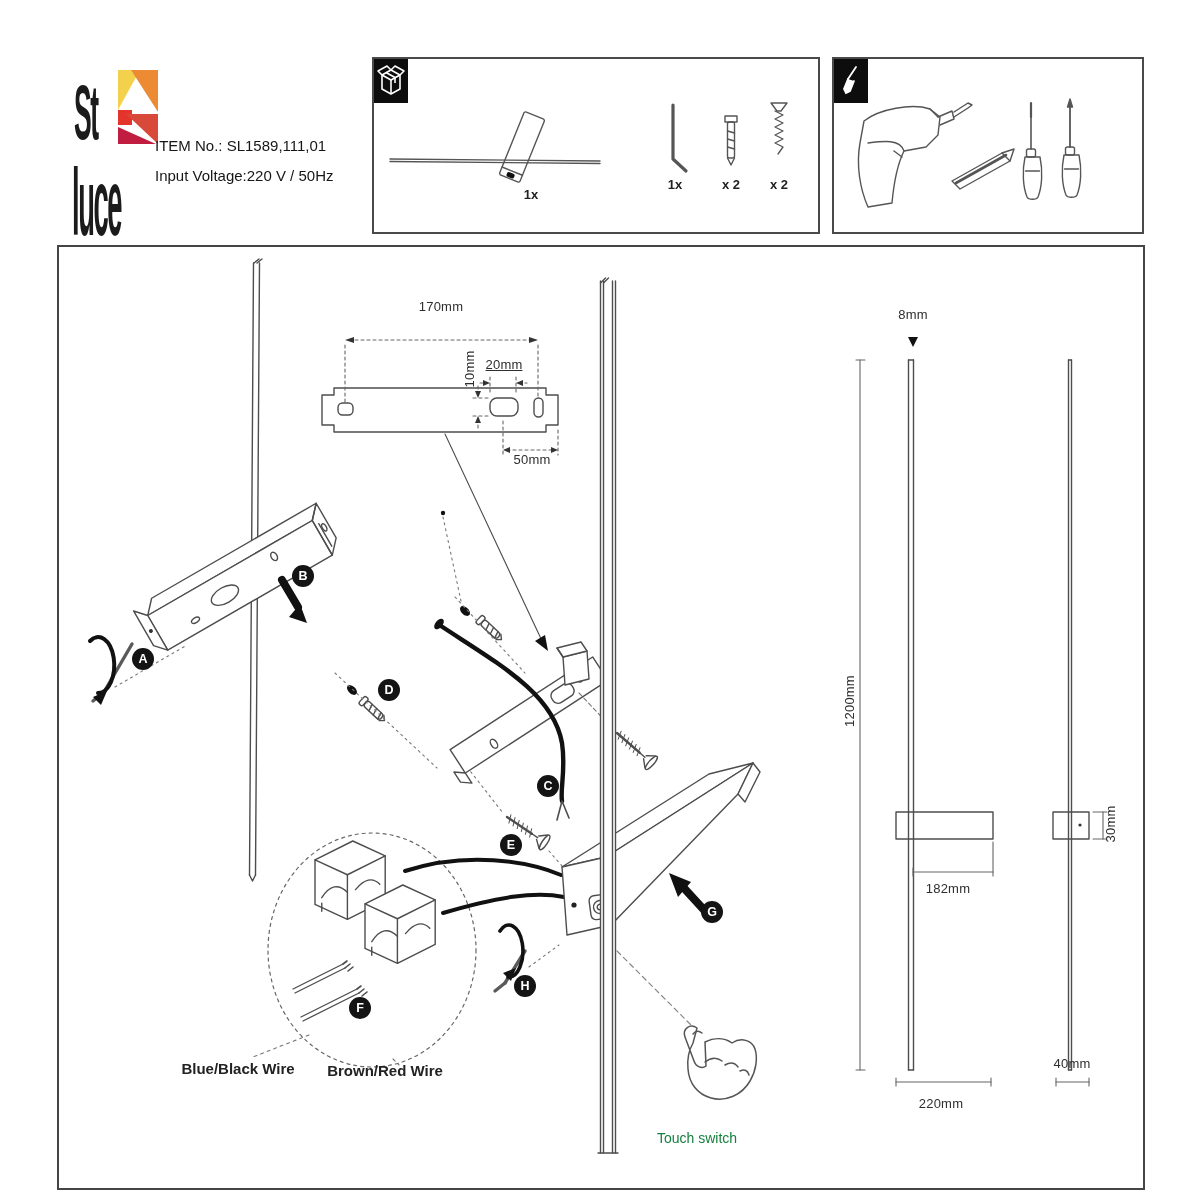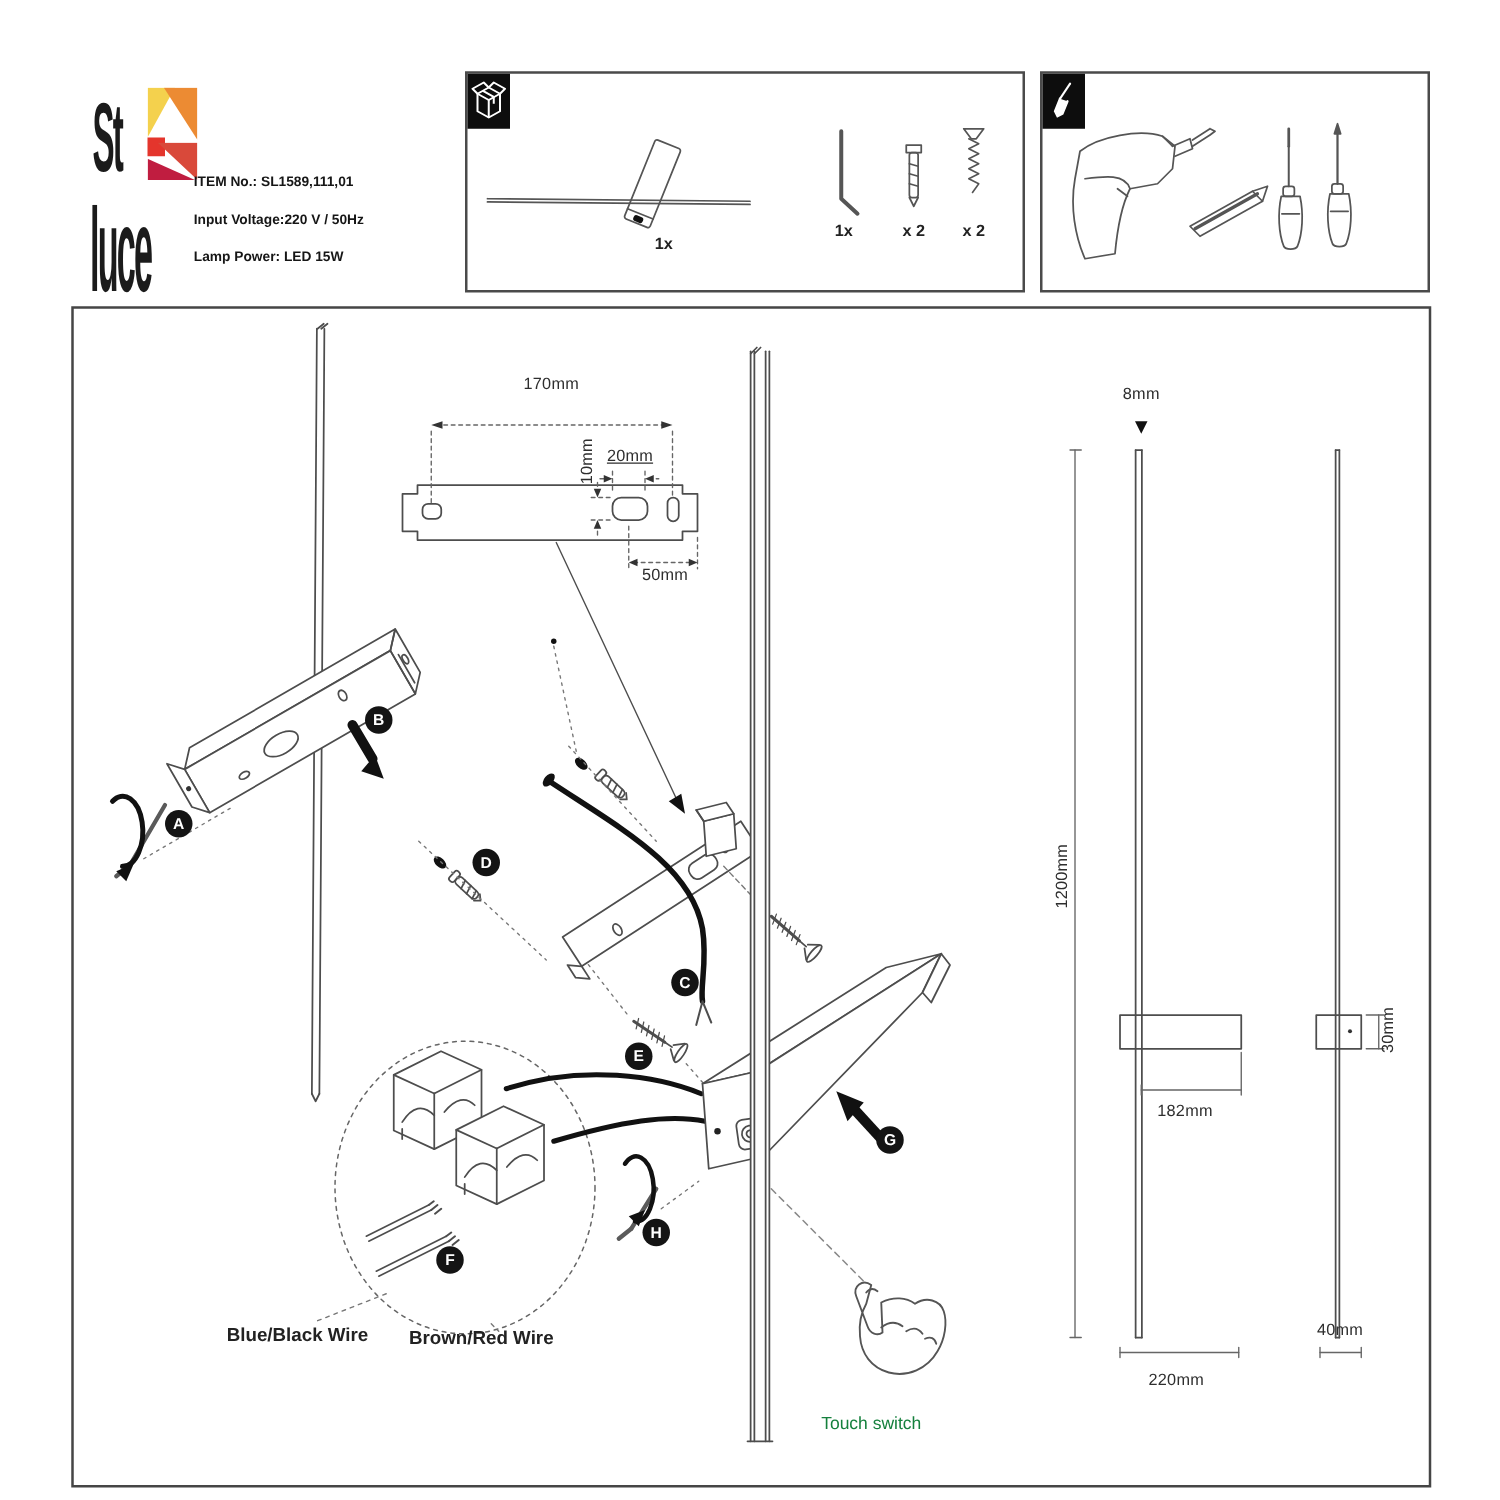--- a/index.html
+++ b/index.html
@@ -10,21 +10,21 @@
   .rot{transform:translate(-50%,-50%) rotate(-90deg);white-space:nowrap;}
   .dim{font-size:13px;color:#2e2e2e;letter-spacing:0.2px;}
   .qty{font-size:13px;font-weight:bold;color:#222;}
   .badge{width:22px;height:22px;border-radius:50%;background:#141414;color:#fff;
          font-size:12.5px;font-weight:bold;text-align:center;line-height:22px;
          transform:translate(-50%,-50%);}
   .panel{border:2px solid #4a4a4a;background:#fff;}
   .tile{background:#0d0d0d;}
   .hdr-title{background:#9a9a9a;color:#fff;font-weight:bold;font-size:18.5px;
              line-height:25px;padding:4px 0 0 12px;letter-spacing:0.4px;}
-  .item-info{font-size:11px;line-height:30px;color:#161616;font-weight:bold;}
+  .item-info{font-size:15px;line-height:30px;color:#161616;}
   .logo-word{position:absolute;font-weight:bold;color:#1b1b1b;transform-origin:top left;}
   .wire-label{font-size:15px;font-weight:600;color:#222;}
   .touch-label{font-size:14px;color:#15803d;}
   svg{position:absolute;top:0;left:0;}
   svg *{vector-effect:non-scaling-stroke;}
 </style>
 </head>
 <body>
 
 <div class="page">
@@ -37,21 +37,20 @@
       <div class="abs" style="left:13px;top:0;width:27px;height:42px;background:#ec8b33;clip-path:polygon(100% 0,100% 100%,0 0);"></div>
       <div class="abs" style="left:0;top:40px;width:14px;height:15px;background:#e4352c;"></div>
       <div class="abs" style="left:8px;top:44px;width:32px;height:30px;background:#d9493a;clip-path:polygon(0 0,100% 0,100% 100%);"></div>
       <div class="abs" style="left:0;top:57px;width:38px;height:17px;background:#c01d40;clip-path:polygon(0 0,100% 100%,0 100%);"></div>
     </div>
   </div>
 
   <div class="abs item-info" style="left:155px;top:131px;">
     <div>ITEM No.: SL1589,111,01</div>
     <div>Input Voltage:220 V / 50Hz</div>
-    <div>Lamp Power: LED 15W</div>
   </div>
 
   <div class="abs panel" style="left:372px;top:57px;width:444px;height:173px;">
     <div class="abs tile" style="left:0px;top:0px;width:34px;height:44px;">
       <svg width="34" height="44" viewBox="0 0 34 44">
         <g stroke="#fff" stroke-width="1.6" fill="none" stroke-linejoin="round">
           <polygon points="8,16 17,11 26,16 26,30 17,35 8,30"></polygon>
           <polyline points="8,16 17,21 26,16"></polyline>
           <line x1="17" y1="21" x2="17" y2="35"></line>
           <polyline points="12,13.5 21,18.5 21,24"></polyline>

